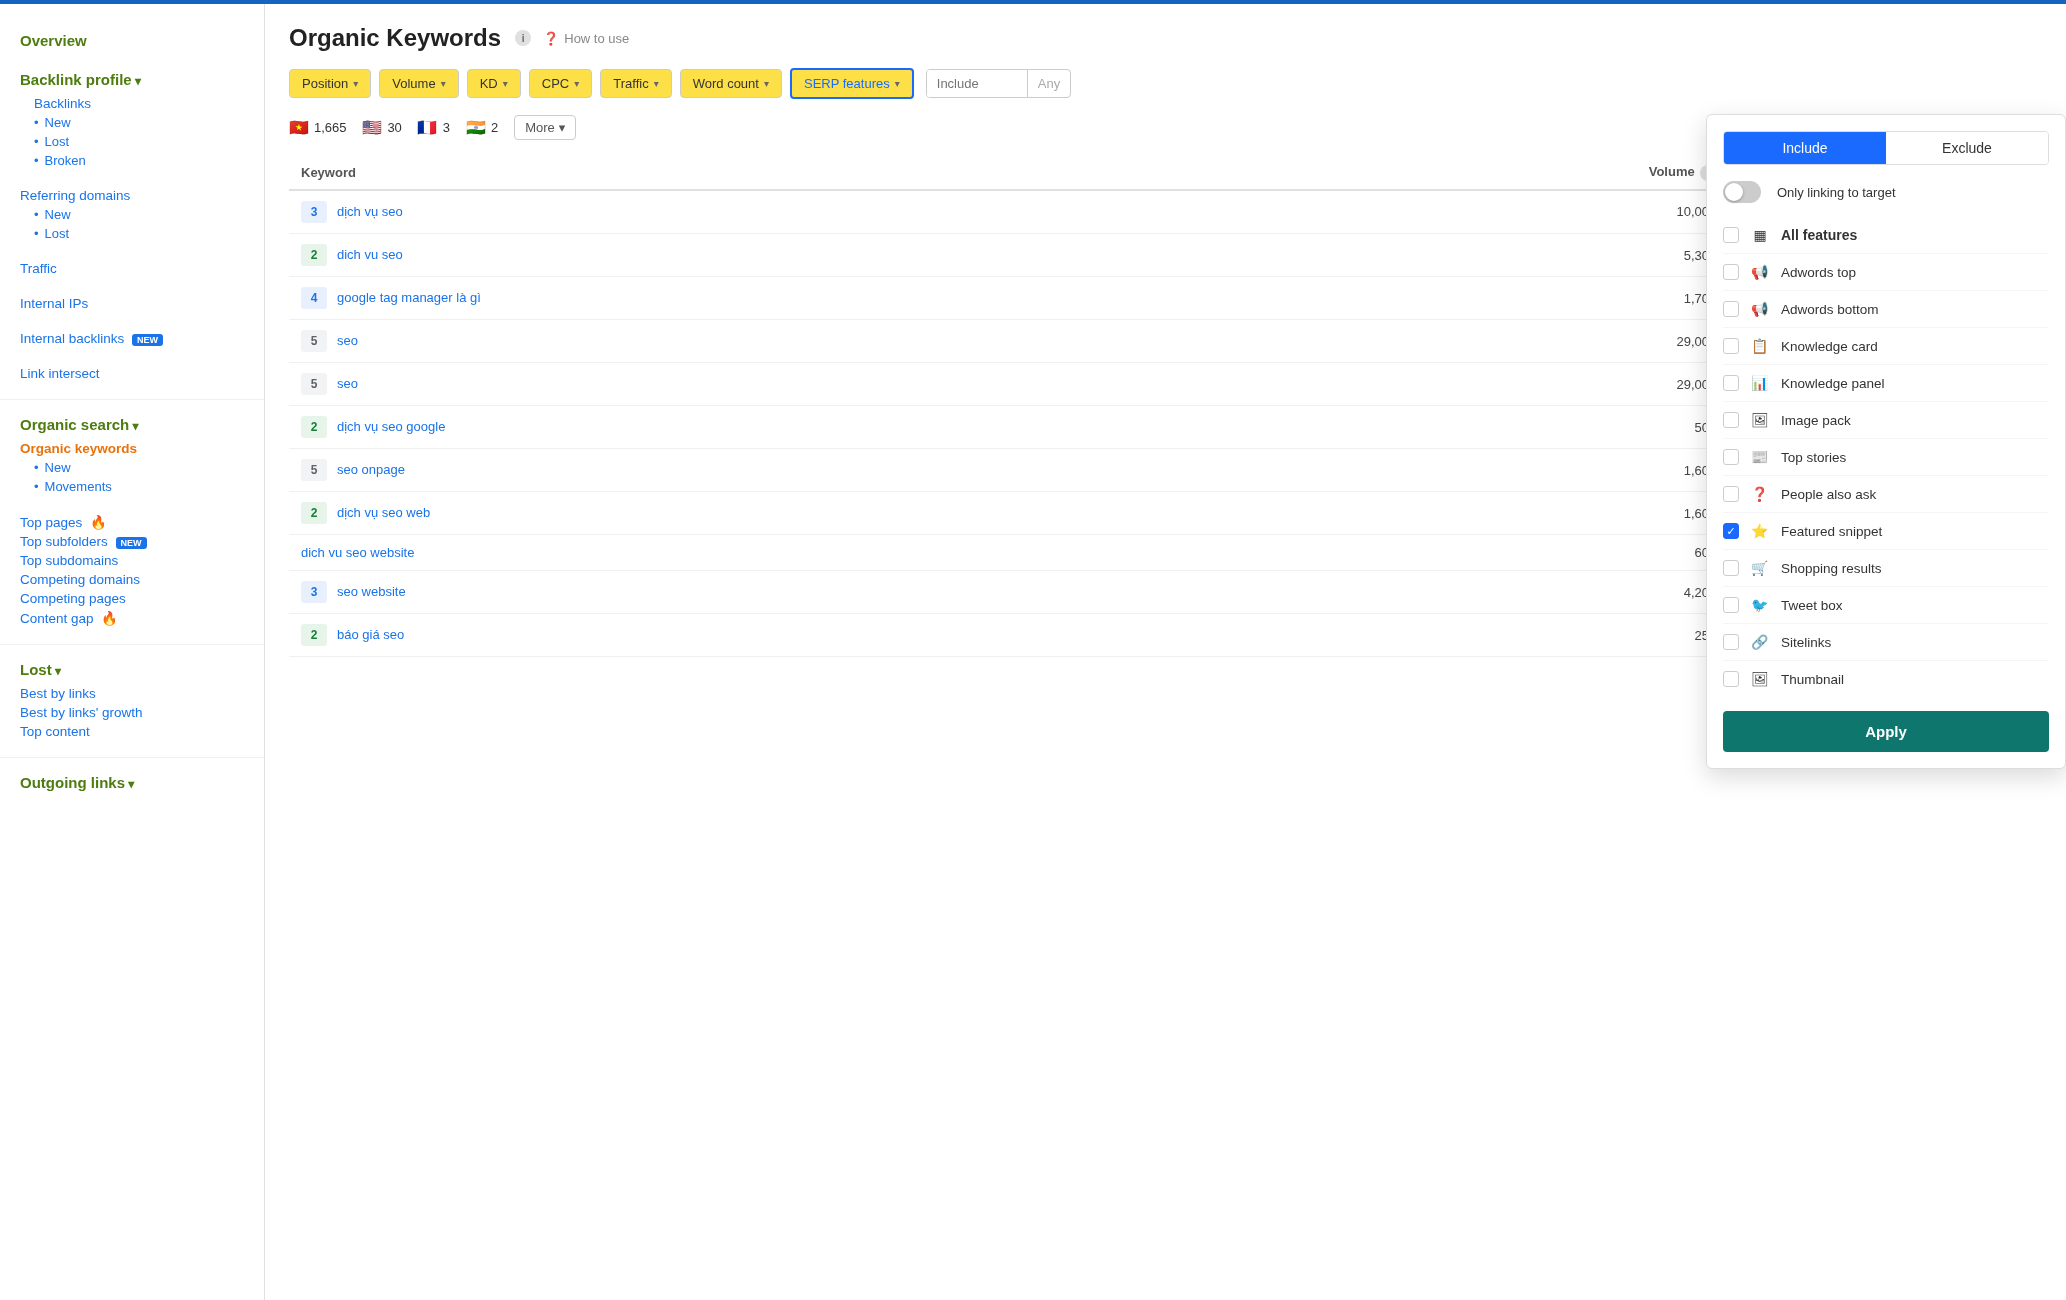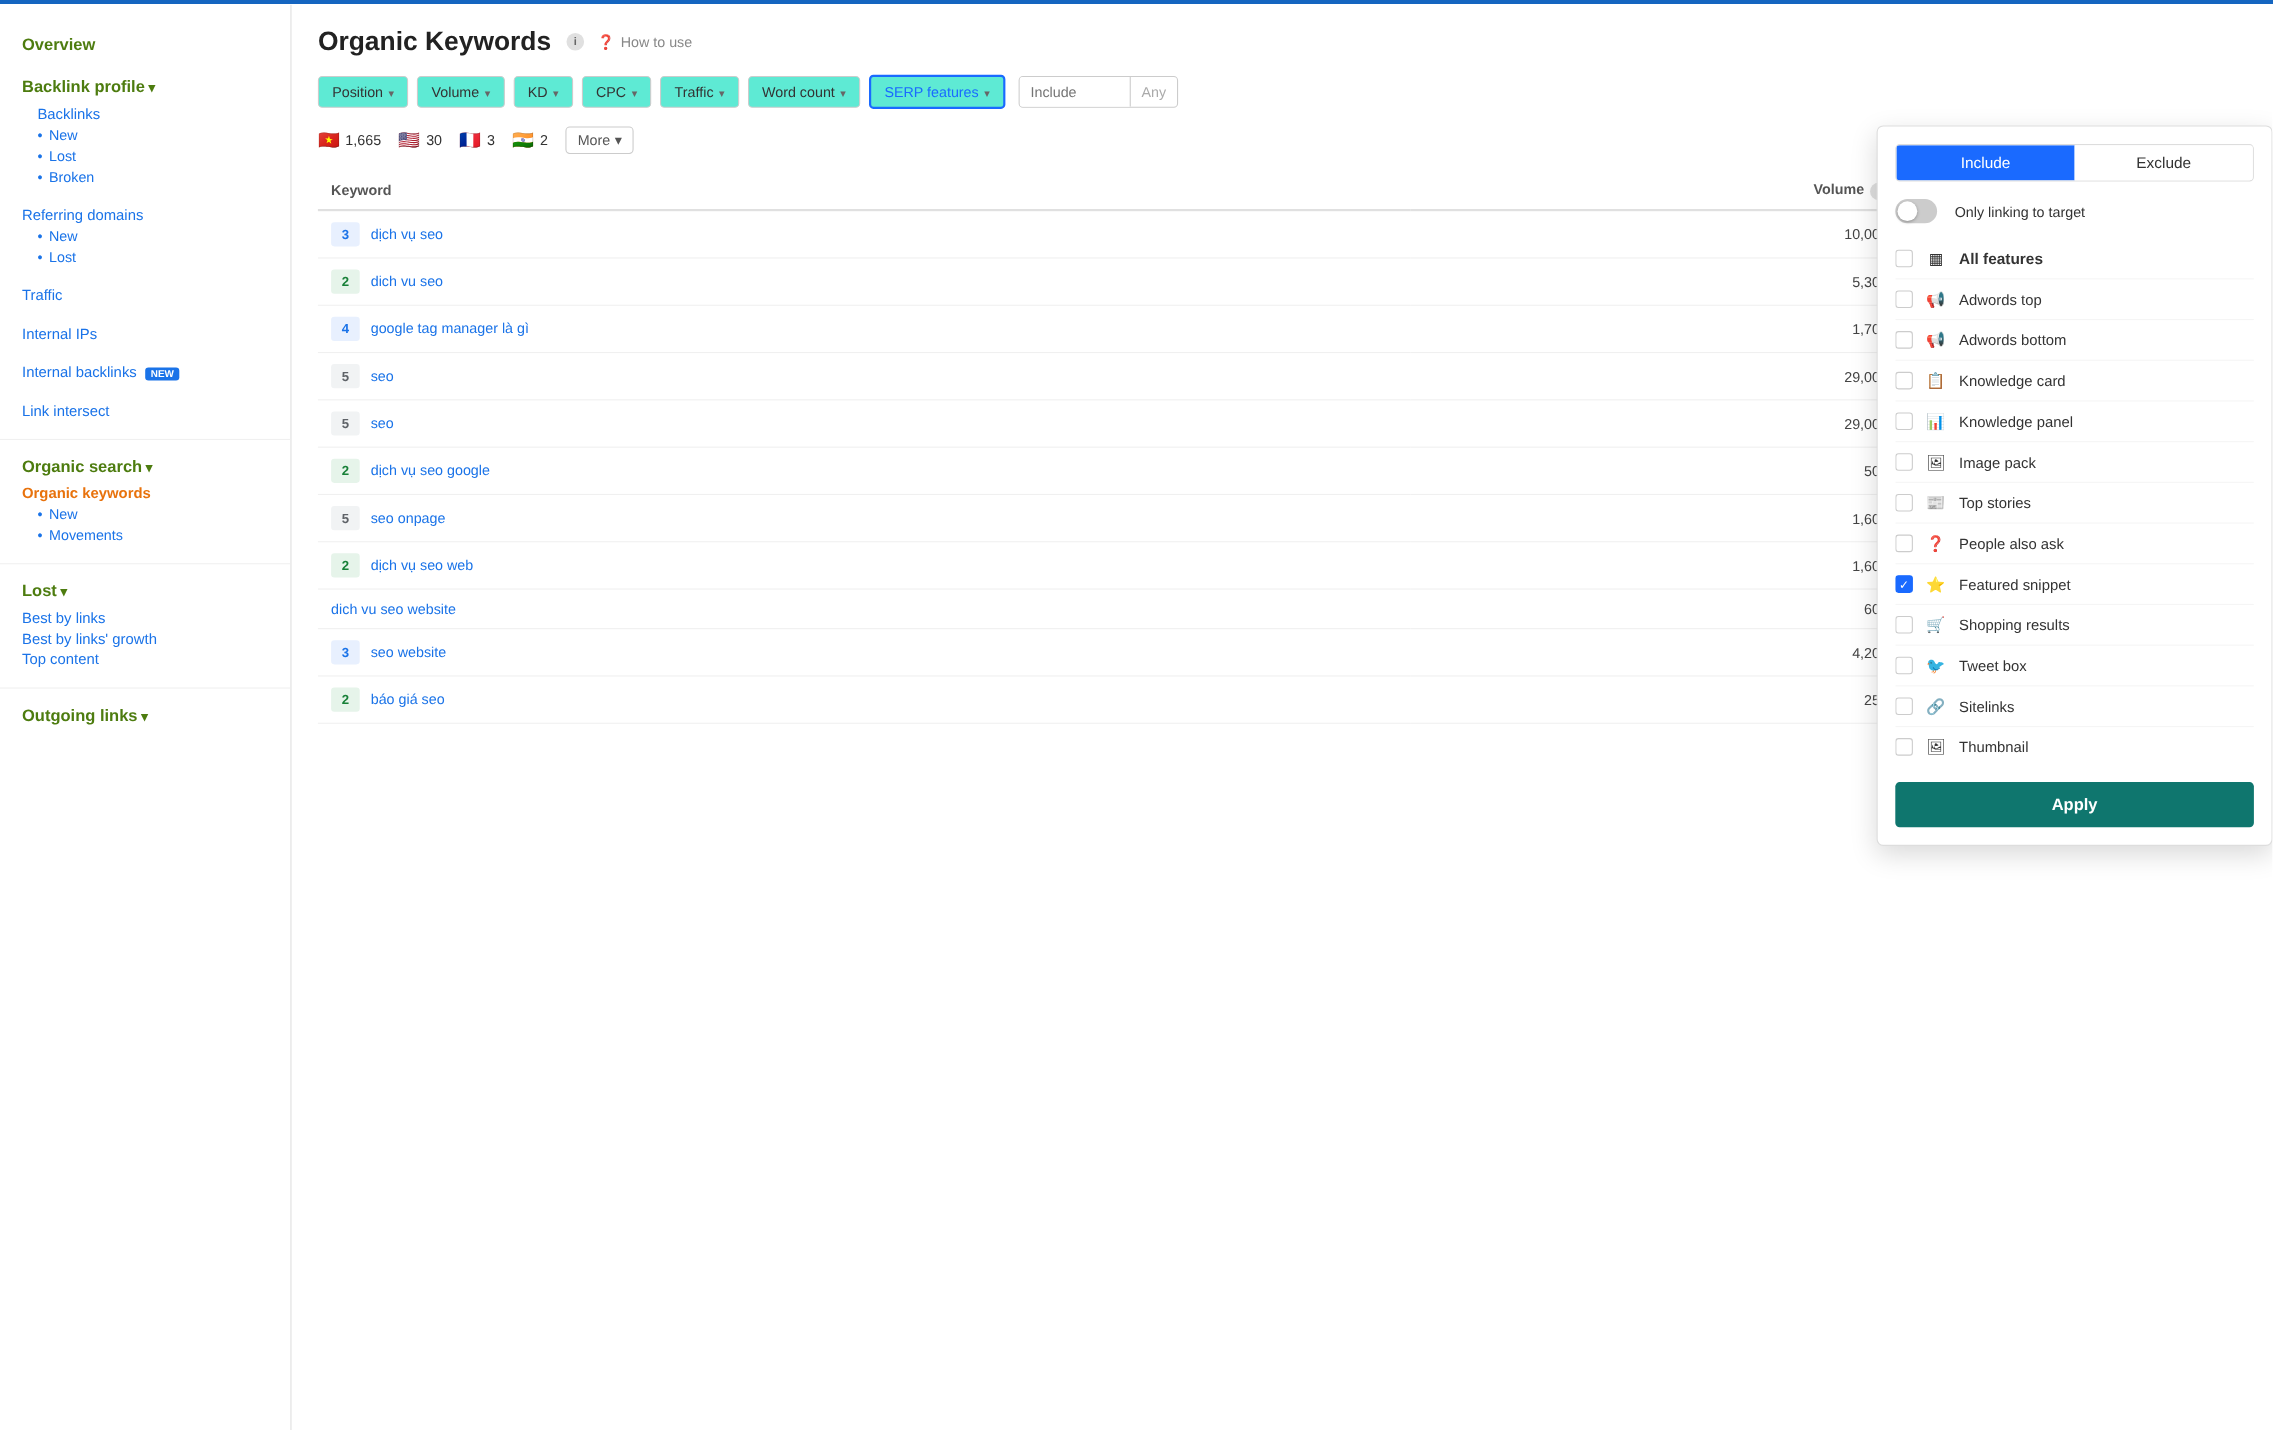--- a/index.html
+++ b/index.html
@@ -23,21 +23,21 @@
 
     
     .main-content { flex: 1; overflow-y: auto; padding: 20px 24px; position: relative; }
 
     .page-header { display: flex; align-items: center; gap: 12px; margin-bottom: 16px; }
     .page-title { font-size: 24px; font-weight: 700; color: #222; }
     .how-to-use { display: flex; align-items: center; gap: 5px; color: #888; font-size: 13px; cursor: pointer; }
 
     
     .filter-bar { display: flex; align-items: center; gap: 8px; margin-bottom: 16px; flex-wrap: wrap; }
-    .filter-btn { display: flex; align-items: flex-end; gap: 5px; border: 1px solid #ccc; border-radius: 4px; padding: 6px 12px; font-size: 13px; color: #333; background: #5eead4; cursor: pointer; white-space: nowrap; }
+    .filter-btn { display: flex; align-items: center; gap: 5px; border: 1px solid #ccc; border-radius: 4px; padding: 6px 12px; font-size: 13px; color: #333; background: #fde047; cursor: pointer; white-space: nowrap; }
     .filter-btn-active { border: 2px solid #1a6aff; color: #1a6aff; }
     .filter-btn .arrow { font-size: 10px; color: #666; }
 
     
     .country-row { display: flex; align-items: center; gap: 16px; margin-bottom: 16px; }
     .country-item { display: flex; align-items: center; gap: 5px; font-size: 13px; color: #333; cursor: pointer; }
     .flag { font-size: 16px; }
     .more-btn { display: flex; align-items: center; gap: 4px; color: #555; font-size: 13px; cursor: pointer; border: 1px solid #ccc; border-radius: 4px; padding: 4px 10px; }
 
     
@@ -119,20 +119,28 @@
     </div>
     <div class="sidebar-divider"></div>
     <div class="sidebar-section">
       <div class="sidebar-title sidebar-title-with-arrow">Organic search</div>
       <div class="sidebar-link active">Organic keywords</div>
       <div class="sidebar-sub">
         <div class="sidebar-sub-item">New</div>
         <div class="sidebar-sub-item">Movements</div>
       </div>
     </div>
+    <div class="sidebar-section">
+      <div class="sidebar-link">Top pages <span class="badge-fire">🔥</span></div>
+      <div class="sidebar-link">Top subfolders <span class="badge-new">NEW</span></div>
+      <div class="sidebar-link">Top subdomains</div>
+      <div class="sidebar-link">Competing domains</div>
+      <div class="sidebar-link">Competing pages</div>
+      <div class="sidebar-link">Content gap <span class="badge-fire">🔥</span></div>
+    </div>
     <div class="sidebar-divider"></div>
     <div class="sidebar-section">
       <div class="sidebar-title sidebar-title-with-arrow">Lost</div>
       <div class="sidebar-link">Best by links</div>
       <div class="sidebar-link">Best by links' growth</div>
       <div class="sidebar-link">Top content</div>
     </div>
     <div class="sidebar-divider"></div>
     <div class="sidebar-section">
       <div class="sidebar-title sidebar-title-with-arrow">Outgoing links</div>

